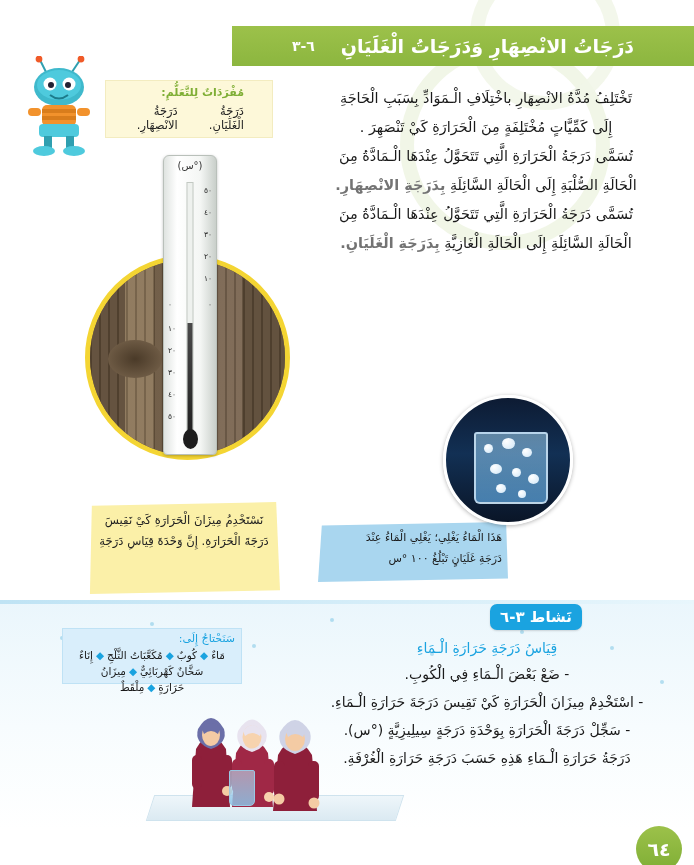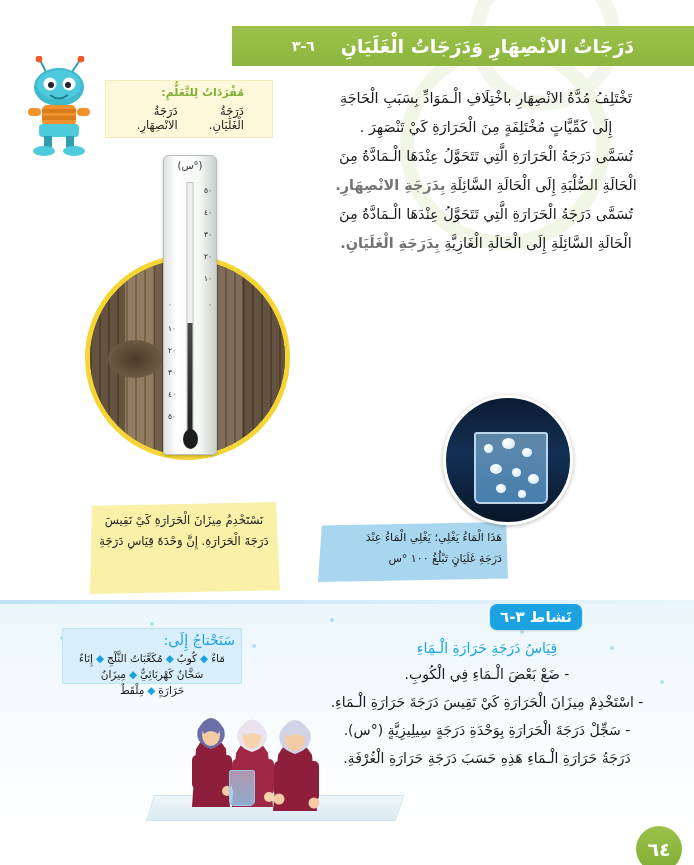--- a/index.html
+++ b/index.html
@@ -159,21 +159,21 @@
     text-align:center; color:#1a1a1a; font-size:14px; line-height:28px;
   }
   .activity-steps p { margin:0; }
 
   
   .materials-box {
     position:absolute; left:62px; top:628px; width:180px; height:56px;
     background:#d9eefb; border:1px solid #bfe2f5;
     text-align:center; padding:3px 6px 0 6px;
   }
-  .materials-title { color:#1aa3e0; font-size:14px; text-align:right; margin-bottom:2px; }
+  .materials-title { color:#1aa3e0; font-size:11px; text-align:right; margin-bottom:2px; }
   .materials-line { font-size:10.5px; color:#1a1a1a; line-height:16px; }
   .sep { color:#1aa3e0; padding:0 3px; }
 
   
   .students { position:absolute; left:178px; top:695px; width:180px; height:130px; }
   .desk { position:absolute; left:150px; top:795px; width:250px; height:26px;
           background:linear-gradient(180deg,#eef6fa,#dbeaf2);
           transform:skewX(-18deg); border:1px solid #cfe3ee; }
   .cup-ill { position:absolute; left:229px; top:770px; width:26px; height:36px;
              background:linear-gradient(180deg,rgba(190,225,245,.6),rgba(140,195,230,.85));

